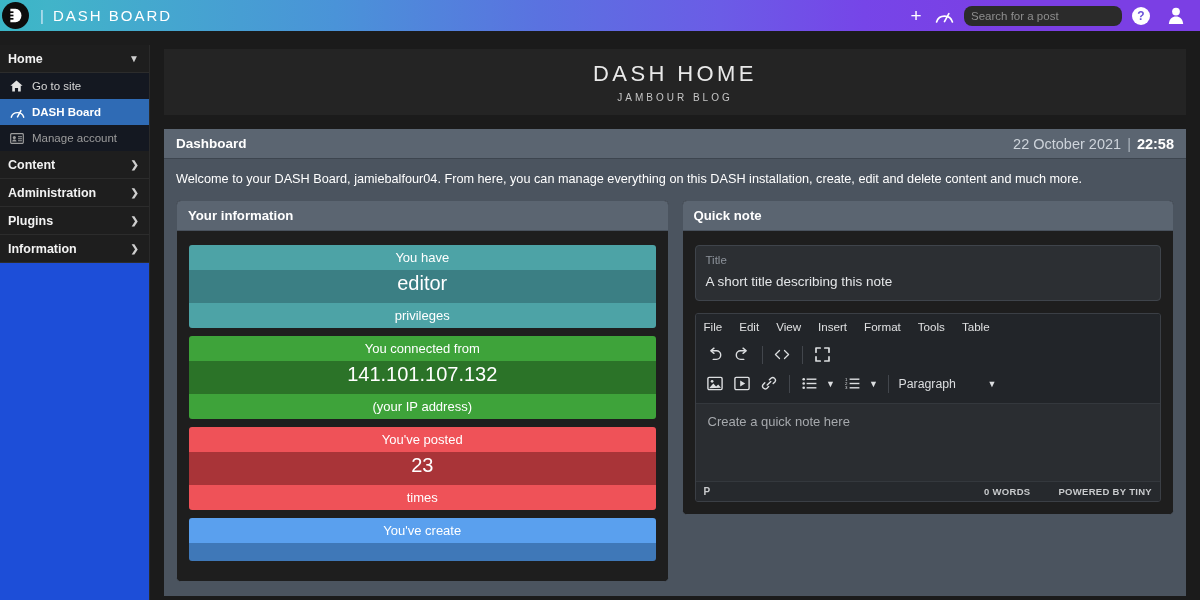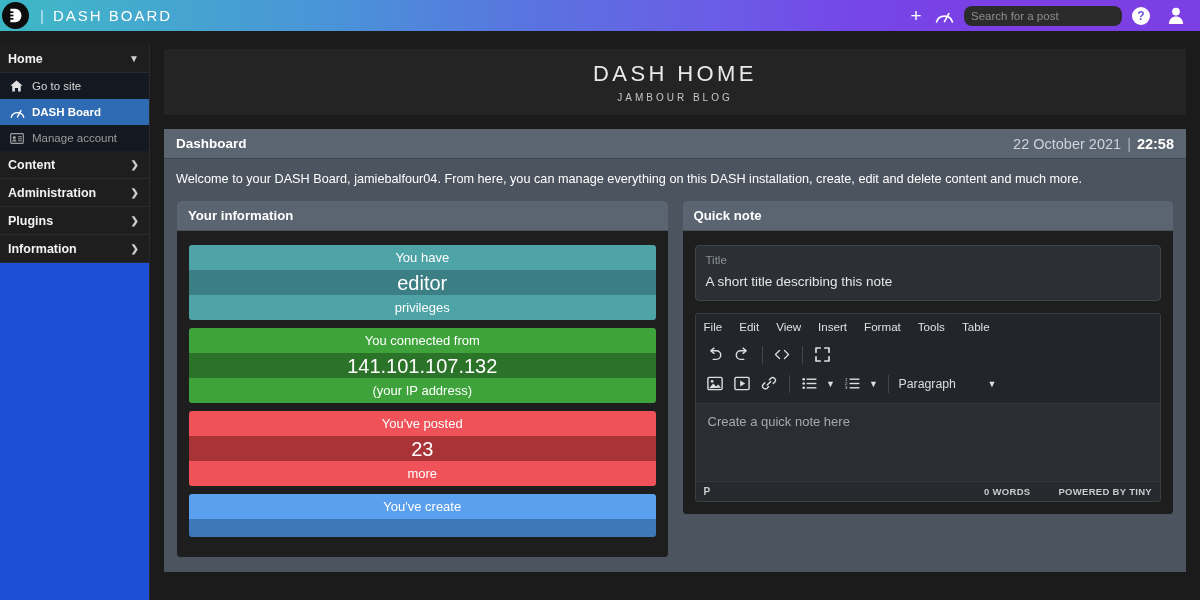--- a/index.html
+++ b/index.html
@@ -177,21 +177,21 @@
   .panel-body { padding: 14px 12px 12px 12px; background: #1e1e1e; }
 
   
   .infocard {
     border-radius: 3px; overflow: hidden;
     margin-bottom: 8px;
     text-align: center;
     color: #fff;
   }
   .ic-top, .ic-bot { font-size: 13px; padding: 5px 4px 5px 4px; }
-  .ic-mid { font-size: 20px; padding: 2px 4px 0 4px; font-weight: 400; }
+  .ic-mid { font-size: 20px; padding: 2px 4px 8px 4px; font-weight: 400; }
 
   
   .qn-title-box {
     background: #2c2f33;
     border: 1px solid #3f444b;
     border-radius: 4px;
     padding: 8px 10px 11px 10px;
   }
   .qn-title-label { color: #8d939b; font-size: 11.5px; }
   .qn-title-value { color: #e4e6e8; font-size: 13.5px; margin-top: 8px; }
@@ -388,21 +388,21 @@
 
               <div class="infocard">
                 <div class="ic-top" style="background:#3ea33a">You connected from</div>
                 <div class="ic-mid" style="background:#2b7328">141.101.107.132</div>
                 <div class="ic-bot" style="background:#3ea33a">(your IP address)</div>
               </div>
 
               <div class="infocard">
                 <div class="ic-top" style="background:#ef5258">You've posted</div>
                 <div class="ic-mid" style="background:#a93438">23</div>
-                <div class="ic-bot" style="background:#ef5258">more</div>
+                <div class="ic-bot" style="background:#ef5258">times</div>
               </div>
 
               <div class="infocard">
                 <div class="ic-top" style="background:#5aa0ee">You've create</div>
                 <div class="ic-mid" style="background:#3f78b8;height:18px;"></div>
               </div>
 
             </div>
           </div>
         </div>

